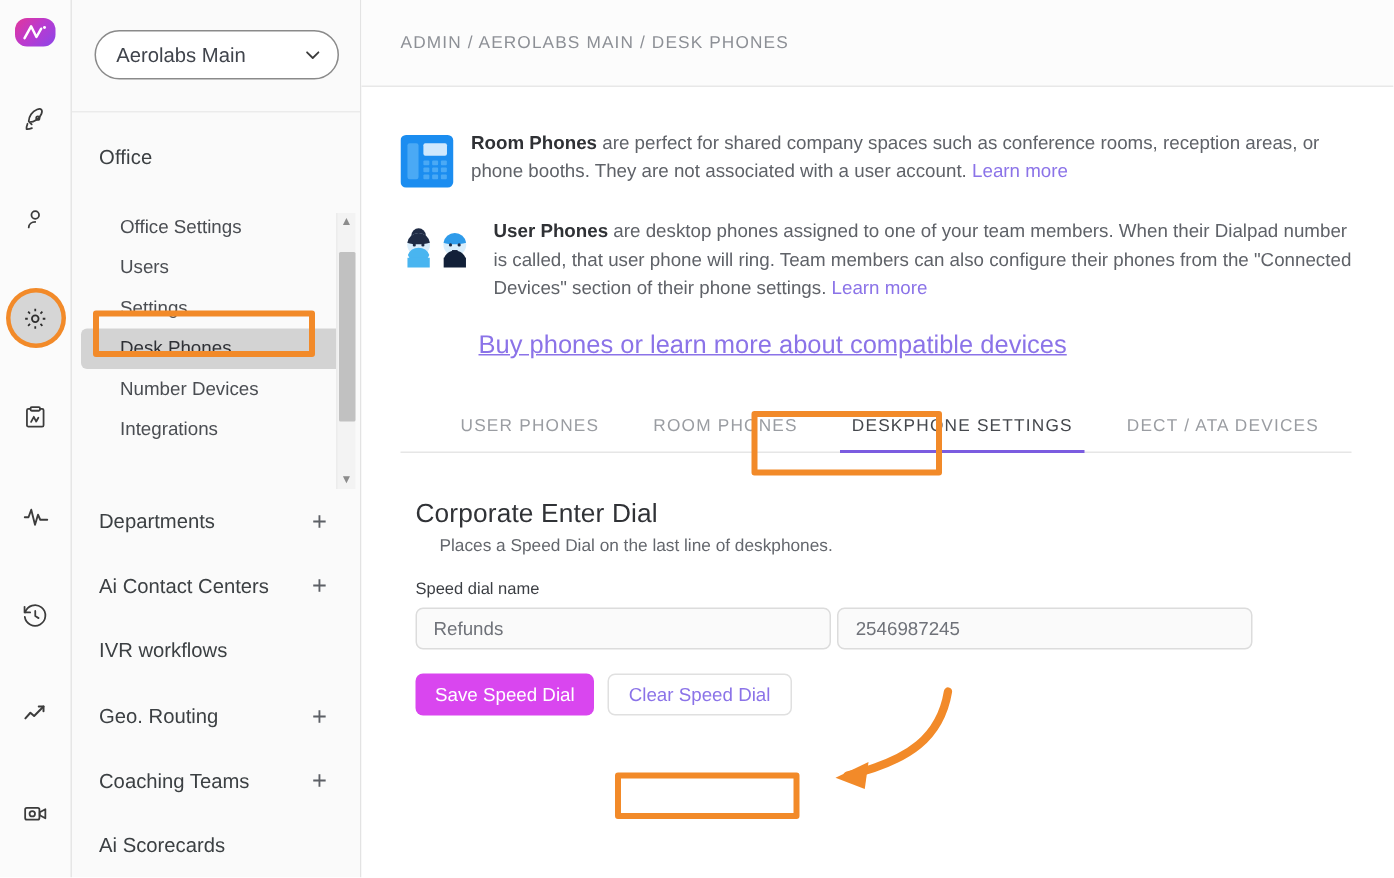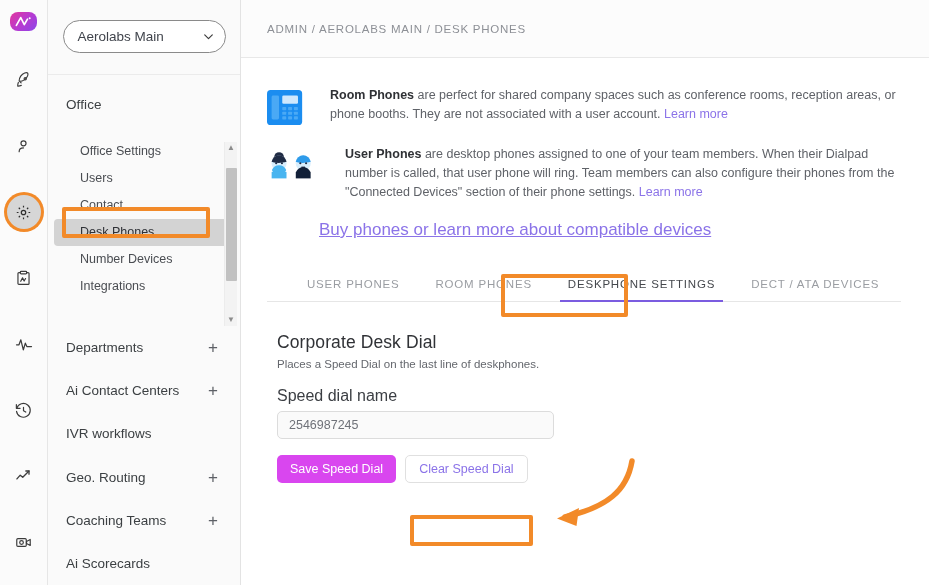--- a/index.html
+++ b/index.html
@@ -87,21 +87,21 @@
   
   .main { flex: 1; height: 585px; display: flex; flex-direction: column; background:#fff; }
   .crumbbar {
     height: 58px; border-bottom: 1px solid #e8e8e8; background: #fcfcfc;
     display: flex; align-items: center; padding-left: 26px;
   }
   .crumb { font-size: 11.5px; letter-spacing: .75px; color: #8d9096; }
 
   .content { flex: 1; padding: 28px 28px 0 26px; overflow: hidden; }
 
-  .info-row { display: flex; gap: 26px; margin-bottom: 18px; }
+  .info-row { display: flex; gap: 10px; margin-bottom: 18px; }
   .info-text { font-size: 12.5px; line-height: 19px; color: #5f6268; max-width: 575px; }
   .info-text b { color: #2f3135; font-weight: 600; }
   .lnk { color: #8b73e8; text-decoration: none; }
 
   .phone-ico { width: 37px; height: 39px; flex: 0 0 37px; margin-top: 2px; }
   .users-ico { width: 52px; height: 30px; flex: 0 0 52px; margin-top: 4px; }
 
   .buylink { font-size: 17px; color: #8b73e8; margin: 4px 0 0 52px; display:block; }
 
   
@@ -115,22 +115,22 @@
   }
   .tab.active { color: #45484d; }
   .tab.active::after {
     content: ""; position: absolute; left: 10px; right: 10px; bottom: -1px;
     height: 2px; background: #7b5ce0;
   }
 
   
   .form { padding: 30px 0 0 10px; }
   .sd-title { font-size: 17.5px; color: #303236; font-weight: 400; letter-spacing: .1px; }
-  .sd-sub { font-size: 11.5px; color: #64676d; margin-top: 5px; }
-  .field-label { font-size: 16px; color: #3b3e43; margin: 17px 0 6px 0; }
+  .sd-sub { font-size: 11.5px; color: #64676d; margin-top: 5px; margin-left: 16px; }
+  .field-label { font-size: 11px; color: #3b3e43; margin: 17px 0 6px 0; }
   .txt {
     width: 277px; height: 28px; border: 1px solid #dcdcdc; border-radius: 5px;
     background: #fafafa; padding: 0 11px; font-size: 12.5px; color: #6f7279;
     font-family: "Liberation Sans", sans-serif; outline: none;
   }
   .btn-row { display: flex; align-items: center; gap: 9px; margin-top: 16px; }
   .btn-primary {
     background: #d946ef; color: #fff; border: none; border-radius: 5px;
     height: 28px; padding: 0 13px; font-size: 12.5px; cursor: pointer;
     font-family: "Liberation Sans", sans-serif;
@@ -240,21 +240,21 @@
 
     <div class="nav-scroll-wrap">
       <ul class="nav-list">
         <li class="nav-item">
             <span>Office Settings</span>
           </li>
         <li class="nav-item">
             <span>Users</span>
           </li>
         <li class="nav-item">
-            <span>Contact</span>
+            <span>Settings</span>
           </li>
         <li class="nav-item selected">
             <span>Desk Phones</span>
           </li>
         <li class="nav-item">
             <span>Number Devices</span>
           </li>
         <li class="nav-item">
             <span>Integrations</span>
           </li>
@@ -354,24 +354,25 @@
       <a class="buylink" href="#">Buy phones or learn more about compatible devices</a>
 
       <div class="tabs">
         <div class="tab"><span>USER PHONES</span></div>
         <div class="tab"><span>ROOM PHONES</span></div>
         <div class="tab active"><span>DESKPHONE SETTINGS</span></div>
         <div class="tab"><span>DECT / ATA DEVICES</span></div>
       </div>
 
       <div class="form">
-        <div class="sd-title">Corporate Desk Dial</div>
+        <div class="sd-title">Corporate Enter Dial</div>
         <div class="sd-sub">Places a Speed Dial on the last line of deskphones.</div>
 
         <div class="field-label">Speed dial name</div>
+        <input class="txt" type="text" value="Refunds" style="">
 
         <input class="txt" type="text" value="2546987245" style="">
 
         <div class="btn-row">
           <button class="btn-primary">Save Speed Dial</button>
           <button class="btn-secondary">Clear Speed Dial</button>
         </div>
       </div>
 
     </div>

